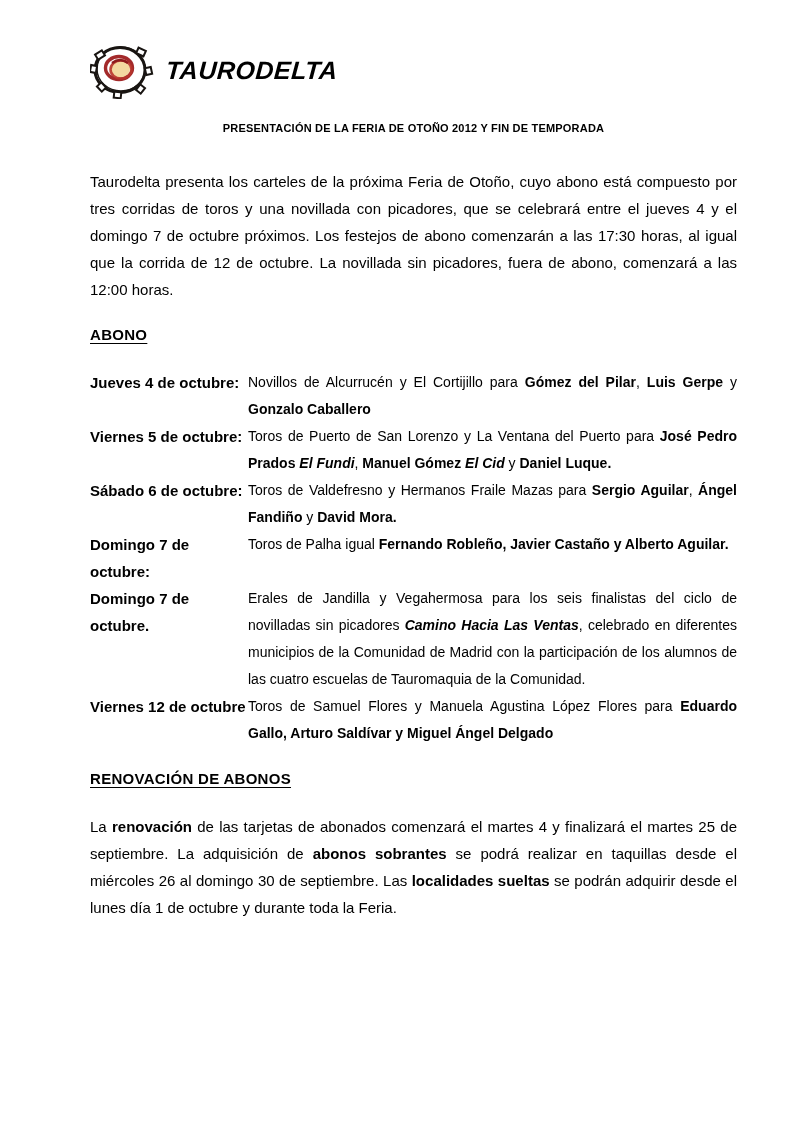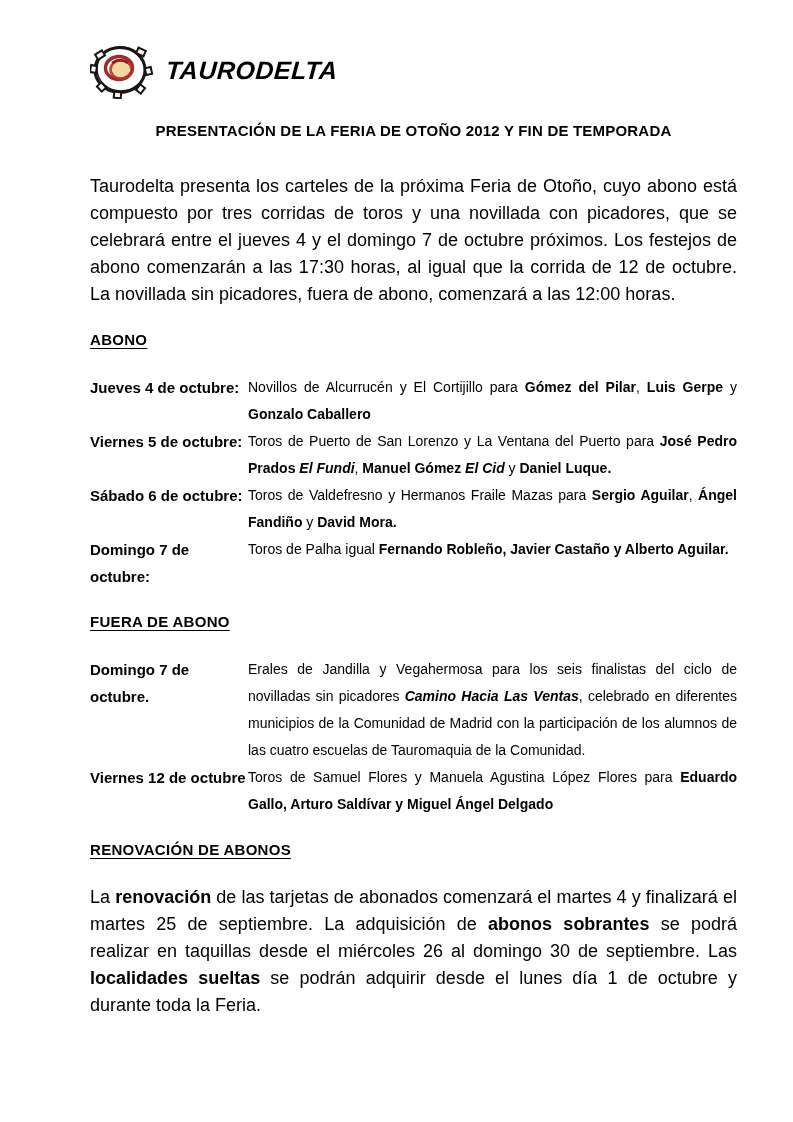--- a/index.html
+++ b/index.html
@@ -4,23 +4,23 @@
 <style>
   * { margin:0; padding:0; box-sizing:border-box; }
   html,body { background:#ffffff; }
   body { width:793px; height:1122px; font-family:"Liberation Sans", sans-serif; color:#000; }
   .page { width:793px; height:1122px; background:#fff; padding:40px 56px 0 90px; overflow:hidden; }
 
   .logo-row { display:flex; align-items:center; gap:12px; height:60px; }
   .logo-icon { width:64px; height:58px; flex:none; }
   .wordmark { font-weight:bold; font-style:italic; font-size:25px; letter-spacing:0.5px; transform:skewX(-4deg); white-space:nowrap; }
 
-  .doc-title { text-align:center; font-weight:bold; font-size:15px; margin-top:22px; letter-spacing:0.2px; }
+  .doc-title { text-align:center; font-weight:bold; font-size:11px; margin-top:22px; letter-spacing:0.2px; }
 
-  .body-par { font-size:18px; line-height:27px; text-align:justify; }
+  .body-par { font-size:15px; line-height:27px; text-align:justify; }
   .intro { margin-top:34px; }
 
   h2.sec { font-size:15px; line-height:27px; margin-top:18px; margin-bottom:21px; }
   h2.sec .hu { font-weight:bold; text-decoration:underline; text-underline-offset:3px; letter-spacing:0.3px; }
 
   .rows { }
   .row { display:flex; }
   .row-label { flex:0 0 158px; font-weight:bold; font-size:15px; line-height:27px; }
   .row-desc { flex:1; font-size:14px; line-height:27px; text-align:justify; }
 
@@ -76,21 +76,20 @@
     <div class="row">
       <div class="row-label">Sábado 6 de octubre:</div>
       <div class="row-desc"><span>Toros de Valdefresno y Hermanos Fraile Mazas para </span><span class="b">Sergio Aguilar</span><span>, </span><span class="b">Ángel Fandiño</span><span> y </span><span class="b">David Mora.</span></div>
     </div>
     <div class="row">
       <div class="row-label">Domingo 7 de octubre:</div>
       <div class="row-desc"><span>Toros de Palha igual </span><span class="b">Fernando Robleño, Javier Castaño y Alberto Aguilar.</span></div>
     </div>
   </div>
 
-  <h2 class="sec"><span class="hu">FUERA DE ABONO</span></h2>
 
   <div class="rows">
     <div class="row">
       <div class="row-label">Domingo 7 de octubre.</div>
       <div class="row-desc"><span>Erales de Jandilla y Vegahermosa para los seis finalistas del ciclo de novilladas sin picadores </span><span class="b i">Camino Hacia Las Ventas</span><span>, celebrado en diferentes municipios de la Comunidad de Madrid con la participación de los alumnos de las cuatro escuelas de Tauromaquia de la Comunidad.</span></div>
     </div>
     <div class="row">
       <div class="row-label">Viernes 12 de octubre</div>
       <div class="row-desc"><span>Toros de Samuel Flores y Manuela Agustina López Flores para </span><span class="b">Eduardo Gallo, Arturo Saldívar y Miguel Ángel Delgado</span></div>
     </div>

